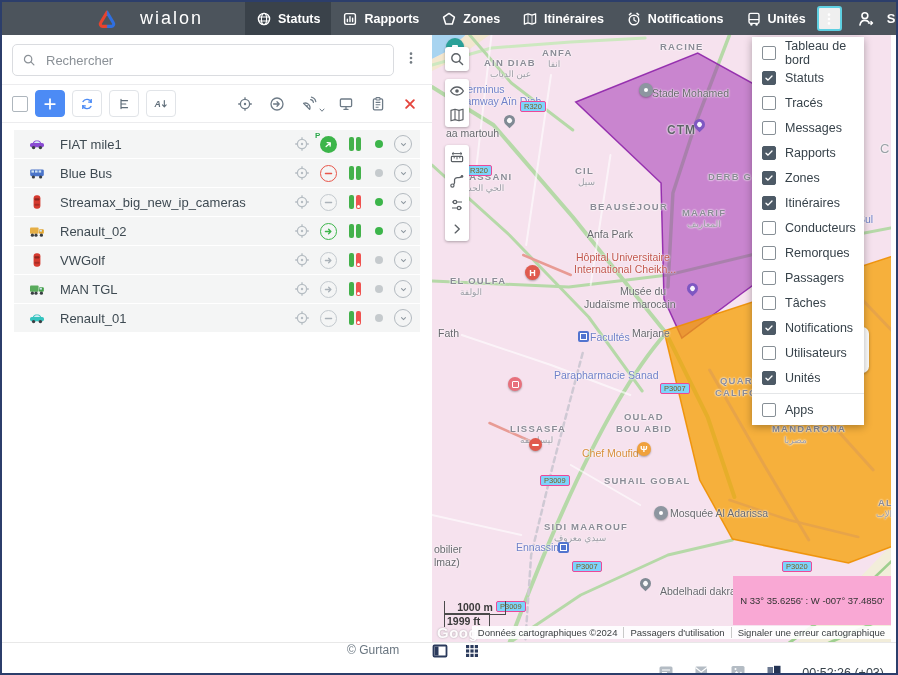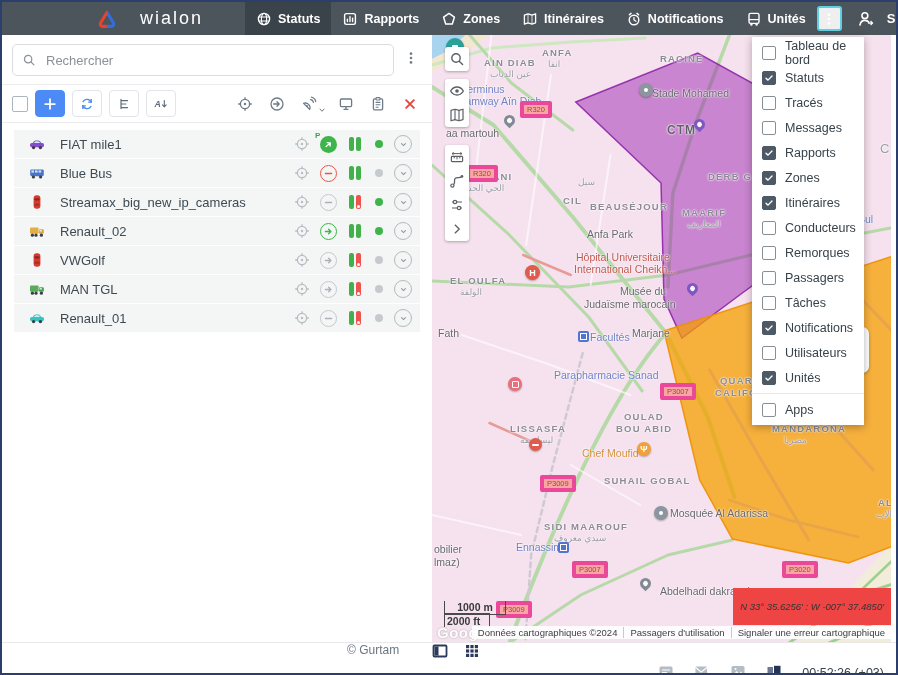--- a/index.html
+++ b/index.html
@@ -63,40 +63,40 @@
   svg.map-canvas{position:absolute;left:0;top:0;width:100%;height:100%;}
   .map-label{position:absolute;white-space:nowrap;text-shadow:0 0 2px #fff,0 0 2px #fff;pointer-events:none;z-index:3;}
   .c-d{font-size:9.5px;letter-spacing:1.2px;color:#8b8b96;font-weight:bold;}
   .c-a{font-size:9px;color:#9b9ba4;}
   .c-p{font-size:10.5px;color:#68686e;}
   .c-ps{font-size:12px;color:#5f6369;letter-spacing:1px;font-weight:bold;}
   .c-b{font-size:10.5px;color:#7080c8;}
   .c-r{font-size:10.5px;color:#c2564e;padding-left:24px;}
   .c-o{font-size:10.5px;color:#d78d3b;}
   .c-g{font-size:13px;color:#9aa0a6;}
-  .badge{position:absolute;font-size:7.5px;background:#fca5a5;color:#7c5e1e;padding:0 3px;border-radius:2px;border:4px solid #ec4899;line-height:9px;z-index:3;}
+  .badge{position:absolute;font-size:7.5px;background:#7dd3fc;color:#7c5e1e;padding:0 3px;border-radius:2px;border:1px solid #ec4899;line-height:9px;z-index:3;}
   .pin{position:absolute;width:11px;height:11px;border-radius:50% 50% 50% 0;transform:rotate(-45deg);z-index:4;}
   .pin i{position:absolute;inset:3px;background:#fff;border-radius:50%;opacity:.95;}
   .cmark{position:absolute;border-radius:50%;display:flex;align-items:center;justify-content:center;color:#fff;
          font-size:9px;font-weight:bold;box-shadow:0 1px 2px rgba(0,0,0,.3);z-index:4;width:15px;height:15px;}
   .sqmark{position:absolute;width:11px;height:11px;border-radius:2px;background:#5274cf;z-index:4;display:flex;align-items:center;justify-content:center;}
   .sqmark i{width:5px;height:5px;border:1.2px solid #fff;display:block;}
   .map-ctrl{position:absolute;width:24px;display:flex;flex-direction:column;background:#fff;border-radius:3px;
             box-shadow:0 1px 3px rgba(0,0,0,.3);z-index:6;}
   .map-ctrl button{width:24px;height:24px;border:none;background:none;color:#5b6065;display:flex;align-items:center;justify-content:center;padding:0;}
   .zoom-sliver{position:absolute;right:27px;top:292px;width:13px;height:46px;background:#fff;border-radius:7px;box-shadow:0 1px 3px rgba(0,0,0,.3);z-index:2;}
   .right-strip{position:absolute;right:0;top:0;bottom:0;width:5px;background:#fff;z-index:5;}
   .scale-wrap{position:absolute;left:12px;bottom:16px;z-index:5;font-weight:bold;color:#3a3a3a;}
   .scale-m{width:56px;text-align:center;font-size:10.5px;border:1.5px solid #4a4a4a;border-top:none;padding:0 2px 1px;}
   .scale-ft{width:40px;text-align:left;font-size:10.5px;border:1.5px solid #4a4a4a;border-bottom:none;margin-top:-1.5px;padding:1px 2px 0;}
   .gwm{position:absolute;left:5px;bottom:2px;font-size:15px;font-weight:bold;color:#fff;opacity:.9;text-shadow:0 0 2px #9b9b9b;letter-spacing:.5px;z-index:4;}
   .attr-bar{position:absolute;right:5px;bottom:4px;height:13px;background:rgba(255,255,255,.9);display:flex;align-items:center;font-size:9.5px;color:#3c4043;z-index:5;}
   .attr-bar span{padding:0 6px;white-space:nowrap;}
   .attr-bar span + span{border-left:1px solid #c9c9c9;}
-  .coords{position:absolute;right:5px;bottom:18px;background:#ef4444;font-size:9.5px;color:#333;padding:13px 7px;z-index:5;white-space:nowrap;font-style:italic;}
+  .coords{position:absolute;right:5px;bottom:18px;background:#f9a8d4;font-size:9.5px;color:#333;padding:19px 7px;z-index:5;white-space:nowrap;}
 
   
   .menu{position:absolute;left:750px;top:35px;width:112px;background:#fff;box-shadow:0 2px 8px rgba(0,0,0,.3);z-index:50;padding:3px 0;}
   .menu-item{height:25px;display:flex;align-items:center;gap:9px;padding:0 10px;font-size:12.5px;color:#37424a;cursor:pointer;}
   .mi-check{width:14px;height:14px;border-radius:2px;flex:none;box-sizing:border-box;border:1.5px solid #878f96;background:#fff;display:flex;align-items:center;justify-content:center;}
   .mi-check.checked{border-color:#4d5a66;background:#4d5a66;}
   .menu-divider{height:1px;background:#e4e6e8;margin:3px 0;}
 
   
   .bottombar{position:absolute;left:0;right:0;bottom:0;height:30px;background:#fff;border-top:1px solid #e8e8e8;display:flex;align-items:center;z-index:40;flex-direction:column;}
@@ -673,29 +673,29 @@
           <path d="M280,335 L335,430 380,505" fill="none" stroke="#e7a449" stroke-width="3" stroke-linecap="round"></path>
           <path d="M335,300 L395,380 445,435" fill="none" stroke="#e7a449" stroke-width="3" stroke-linecap="round"></path>
           <path d="M415,245 L468,300" fill="none" stroke="#e7a449" stroke-width="3" stroke-linecap="round"></path>
           <path d="M300,465 L360,485 430,502" fill="none" stroke="#e7a449" stroke-width="2.5" stroke-linecap="round"></path>
         </svg>
       <div class="map-labels">
           <span class="map-label c-d" style="left: 52px; top: 22px;">AIN DIAB</span>
           <span class="map-label c-a" style="left: 58px; top: 34px;">عين الدياب</span>
           <span class="map-label c-d" style="left: 110px; top: 12px;">ANFA</span>
           <span class="map-label c-a" style="left: 116px; top: 24px;">انفا</span>
-          <span class="map-label c-d" style="left: 228px; top: 6px; margin-top: 12px;">RACINE</span>
+          <span class="map-label c-d" style="left: 228px; top: 6px;">RACINE</span>
           <span class="map-label c-b" style="left: 30px; top: 48px;">Terminus</span>
           <span class="map-label c-b" style="left: 24px; top: 60px;">Tramway Aïn Diab</span>
           <span class="map-label c-p" style="left: 14px; top: 92px;">aa martouh</span>
           <span class="map-label c-p" style="left: 220px; top: 52px;">Stade Mohamed</span>
           <span class="map-label c-ps" style="left: 235px; top: 88px;">CTM</span>
           <span class="map-label c-d" style="left: 18px; top: 136px;">Y HASSANI</span>
           <span class="map-label c-a" style="left: 22px; top: 148px;">الحي الحسني</span>
-          <span class="map-label c-d" style="left: 131px; top: 130px; margin-top: 30px;">CIL</span>
+          <span class="map-label c-d" style="left: 143px; top: 130px;">CIL</span>
           <span class="map-label c-a" style="left: 146px; top: 142px;">سيل</span>
           <span class="map-label c-d" style="left: 276px; top: 136px;">DERB G</span>
           <span class="map-label c-d" style="left: 158px; top: 166px;">BEAUSÉJOUR</span>
           <span class="map-label c-d" style="left: 250px; top: 172px;">MAARIF</span>
           <span class="map-label c-a" style="left: 255px; top: 184px;">المعاريف</span>
           <span class="map-label c-p" style="left: 155px; top: 193px;">Anfa Park</span>
           <span class="map-label c-r" style="left: 120px; top: 216px;">Hôpital Universitaire</span>
           <span class="map-label c-r" style="left: 118px; top: 228px;">International Cheikh...</span>
           <span class="map-label c-d" style="left: 18px; top: 240px;">EL OULFA</span>
           <span class="map-label c-a" style="left: 28px; top: 252px;">الولفة</span>
@@ -835,21 +835,21 @@
               </svg>
             </i>
           </button>
       </div>
 
       <div class="zoom-sliver"></div>
       <div class="right-strip"></div>
 
       <div class="scale-wrap">
         <div class="scale-m">1000 m</div>
-        <div class="scale-ft">2000 ft</div>
+        <div class="scale-ft">1999 ft</div>
       </div>
       <div class="gwm">Google</div>
       <div class="coords">N 33° 35.6256' : W -007° 37.4850'</div>
       <div class="attr-bar">
         <span>Données cartographiques ©2024</span>
         <span>Passagers d'utilisation</span>
         <span>Signaler une erreur cartographique</span>
       </div>
     </div>
   </div>

